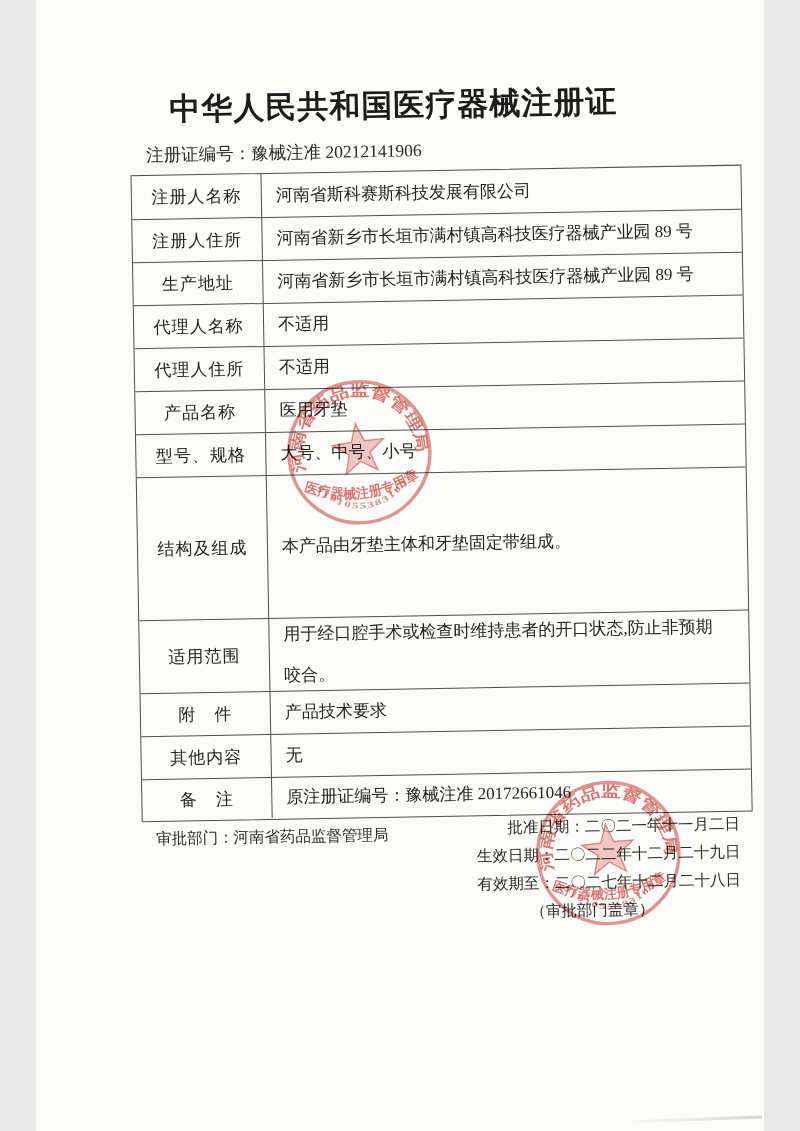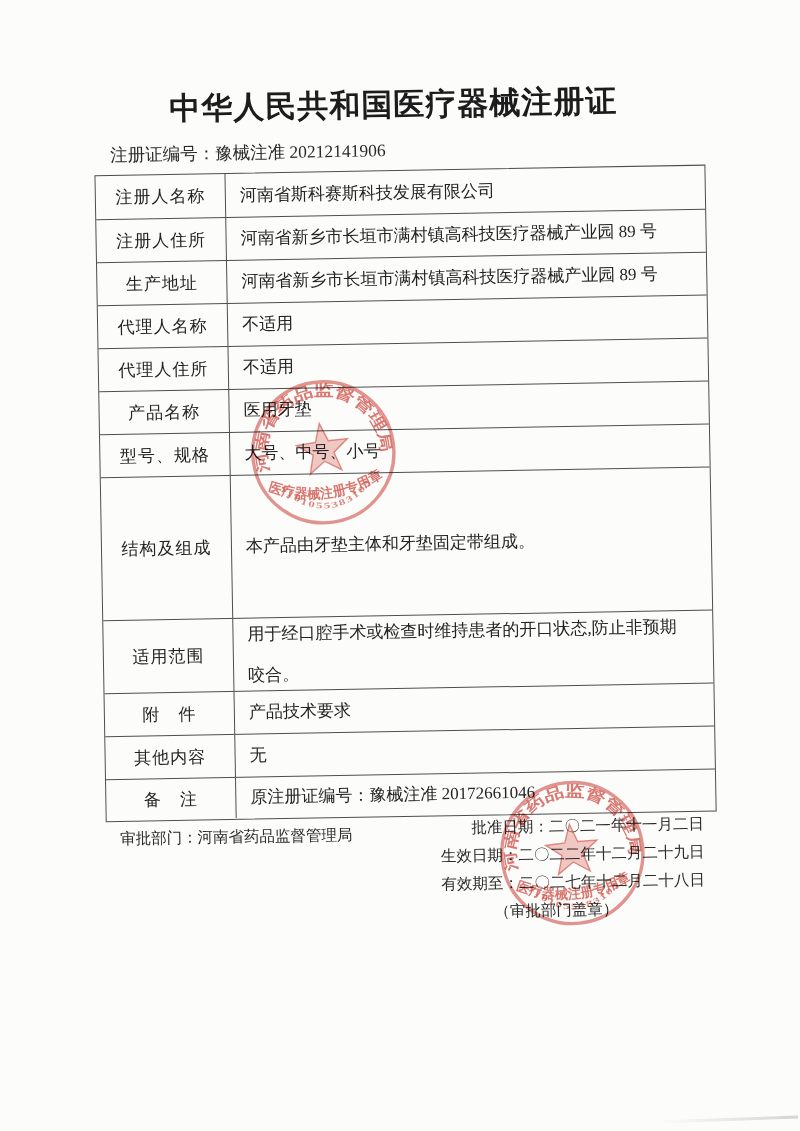--- a/index.html
+++ b/index.html
@@ -1,17 +1,17 @@
 <!DOCTYPE html>
 <html><head>
 <meta charset="utf-8">
 <style>
   html,body{margin:0;padding:0;background:#e9e9e9;}
   .sheet{
-    position:relative;width:800px;height:1131px;margin:0 auto;
+    position:relative;width:728px;height:1131px;margin:0 auto;
     background:#fcfcfb;overflow:hidden;
     font-family:"Liberation Serif","DejaVu Serif",serif;
     color:#262626;
   }
   .content{position:absolute;inset:0;transform:rotate(-1deg);transform-origin:400px 490px;}
   .title{
     position:absolute;top:84px;left:0;width:100%;margin:0;
     text-align:center;font-size:31px;font-weight:700;letter-spacing:1px;color:#1c1c1c;
   }
   .regno{position:absolute;left:116px;top:138px;font-size:17.5px;color:#2a2a2a;}

